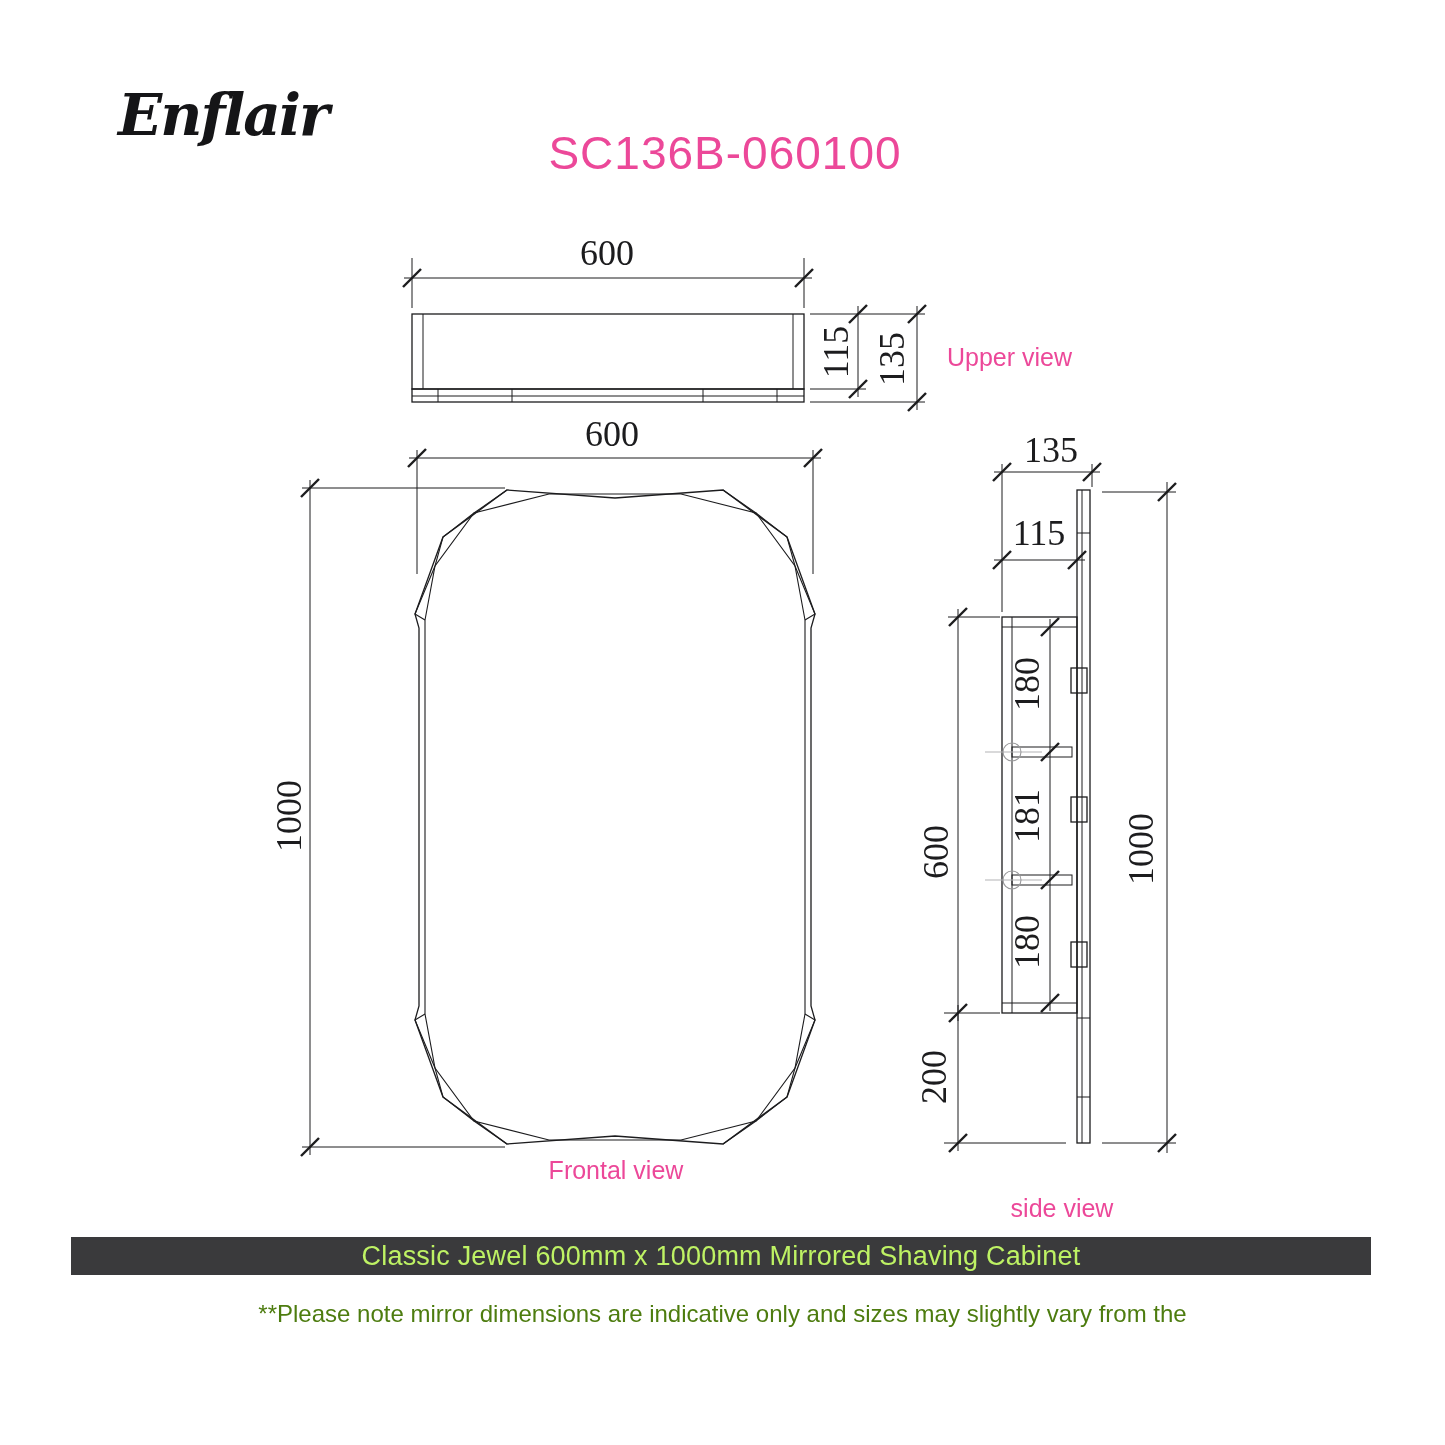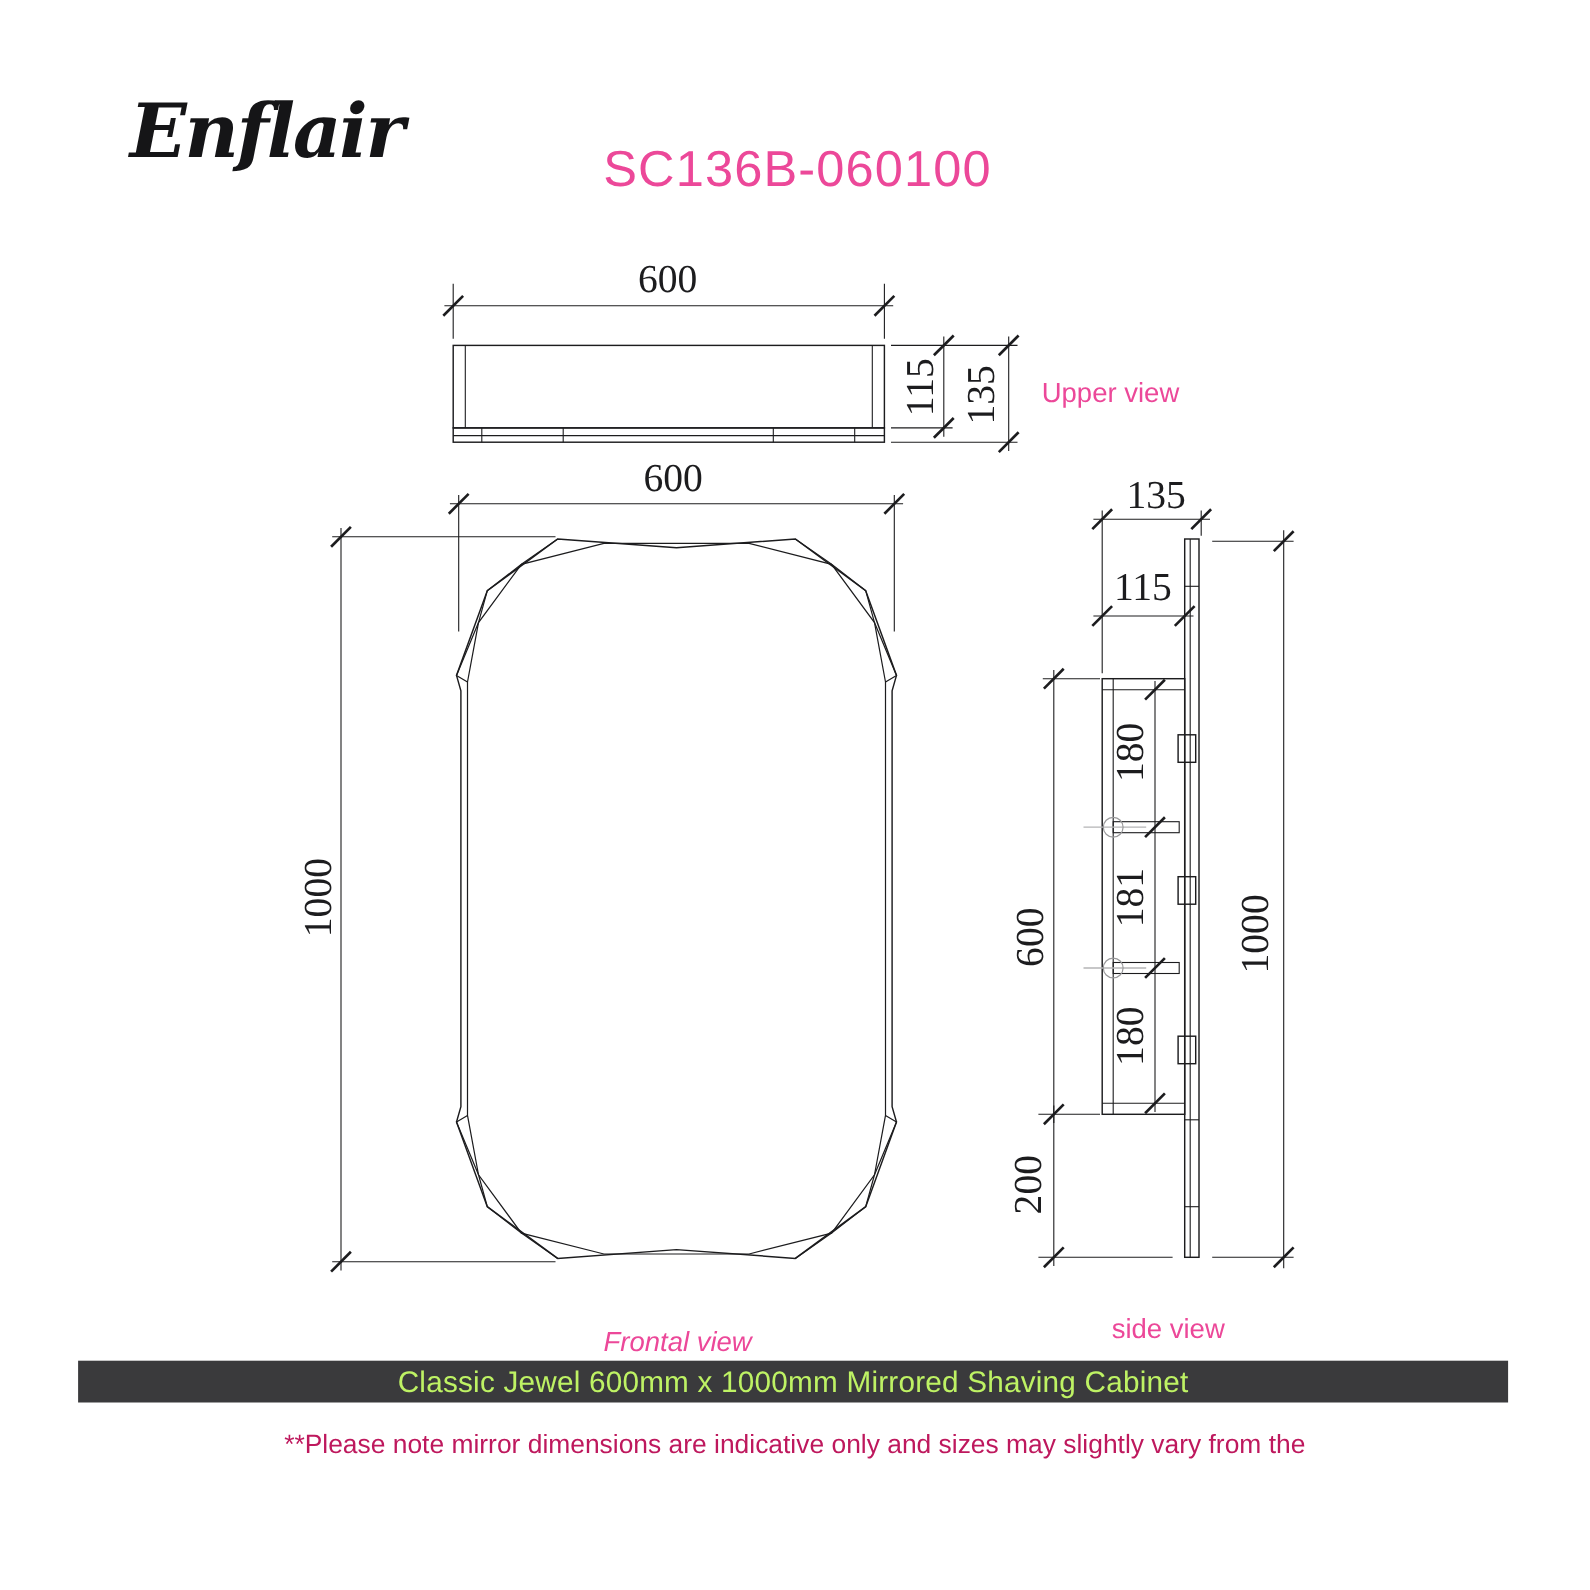--- a/index.html
+++ b/index.html
@@ -1,30 +1,30 @@
 <!DOCTYPE html>
 <html><head>
 <meta charset="utf-8">
 <style>
   html,body{margin:0;padding:0;background:#ffffff;}
   .page{position:relative;width:1445px;height:1445px;background:#ffffff;overflow:hidden;
         font-family:"Liberation Sans",sans-serif;color:#1c1c1e;}
   .logo{position:absolute;left:118px;top:86px;font-family:"DejaVu Serif",serif;
-        font-style:italic;font-weight:bold;font-size:68px;line-height:1;color:#151517;
+        font-style:italic;font-weight:bold;font-size:58px;line-height:1;color:#151517;
         letter-spacing:-2px;}
   .model{position:absolute;left:725px;top:126px;transform:translateX(-50%);
          font-size:46px;font-weight:400;color:#ec4899;letter-spacing:1px;}
   .drawing-svg{position:absolute;left:0;top:0;}
   .view-label{position:absolute;font-size:25px;color:#ec4899;white-space:nowrap;}
   .view-label.centered{transform:translateX(-50%);}
   .banner{position:absolute;left:71px;top:1237px;width:1300px;height:38px;
           background:#3a3a3c;display:flex;align-items:center;justify-content:center;}
   .banner span{color:#bef264;font-size:27px;font-weight:500;letter-spacing:0.2px;}
   .note{position:absolute;left:60px;right:60px;top:1297px;text-align:center;
-        font-size:24px;line-height:33px;color:#be185d;font-weight:400;}
+        font-size:24px;line-height:33px;color:#4d7c0f;font-weight:400;}
   
   .ln{stroke:#1c1c1e;stroke-width:1.3;fill:none;}
   .thin{stroke:#1c1c1e;stroke-width:1;fill:none;}
   .facet{stroke:#1c1c1e;stroke-width:1.1;fill:none;}
   .tick{stroke:#1c1c1e;stroke-width:2.4;}
   .gray{stroke:#b4b4b6;stroke-width:1.2;fill:none;}
   .pin{stroke:#9a9a9c;stroke-width:1.1;fill:none;}
   .dim{font-family:"Liberation Serif",serif;font-size:36px;fill:#1c1c1e;}
 </style>
 </head>
@@ -166,21 +166,21 @@
       <text class="dim" x="1027" y="684" text-anchor="middle" dominant-baseline="central" transform="rotate(-90 1027 684)">180</text>
       <text class="dim" x="1027" y="816" text-anchor="middle" dominant-baseline="central" transform="rotate(-90 1027 816)">181</text>
       <text class="dim" x="1027" y="942" text-anchor="middle" dominant-baseline="central" transform="rotate(-90 1027 942)">180</text>
       <text class="dim" x="936" y="852" text-anchor="middle" dominant-baseline="central" transform="rotate(-90 936 852)">600</text>
       <text class="dim" x="934" y="1077" text-anchor="middle" dominant-baseline="central" transform="rotate(-90 934 1077)">200</text>
       <text class="dim" x="1141" y="849" text-anchor="middle" dominant-baseline="central" transform="rotate(-90 1141 849)">1000</text>
     </g>
   </svg>
 
   <div class="view-label" style="left:947px;top:343px;">Upper view</div>
-  <div class="view-label centered" style="left:616px;top:1206px;font-style:italic;">Frontal view</div>
+  <div class="view-label centered" style="left:616px;top:1156px;">Frontal view</div>
   <div class="view-label centered" style="left:1062px;top:1194px;">side view</div>
 
   <div class="banner">
     <span>Classic Jewel 600mm x 1000mm Mirrored Shaving Cabinet</span>
   </div>
 
   <div class="note">
     <div>**Please note mirror dimensions are indicative only and sizes may slightly vary from the</div>
   </div>
 

